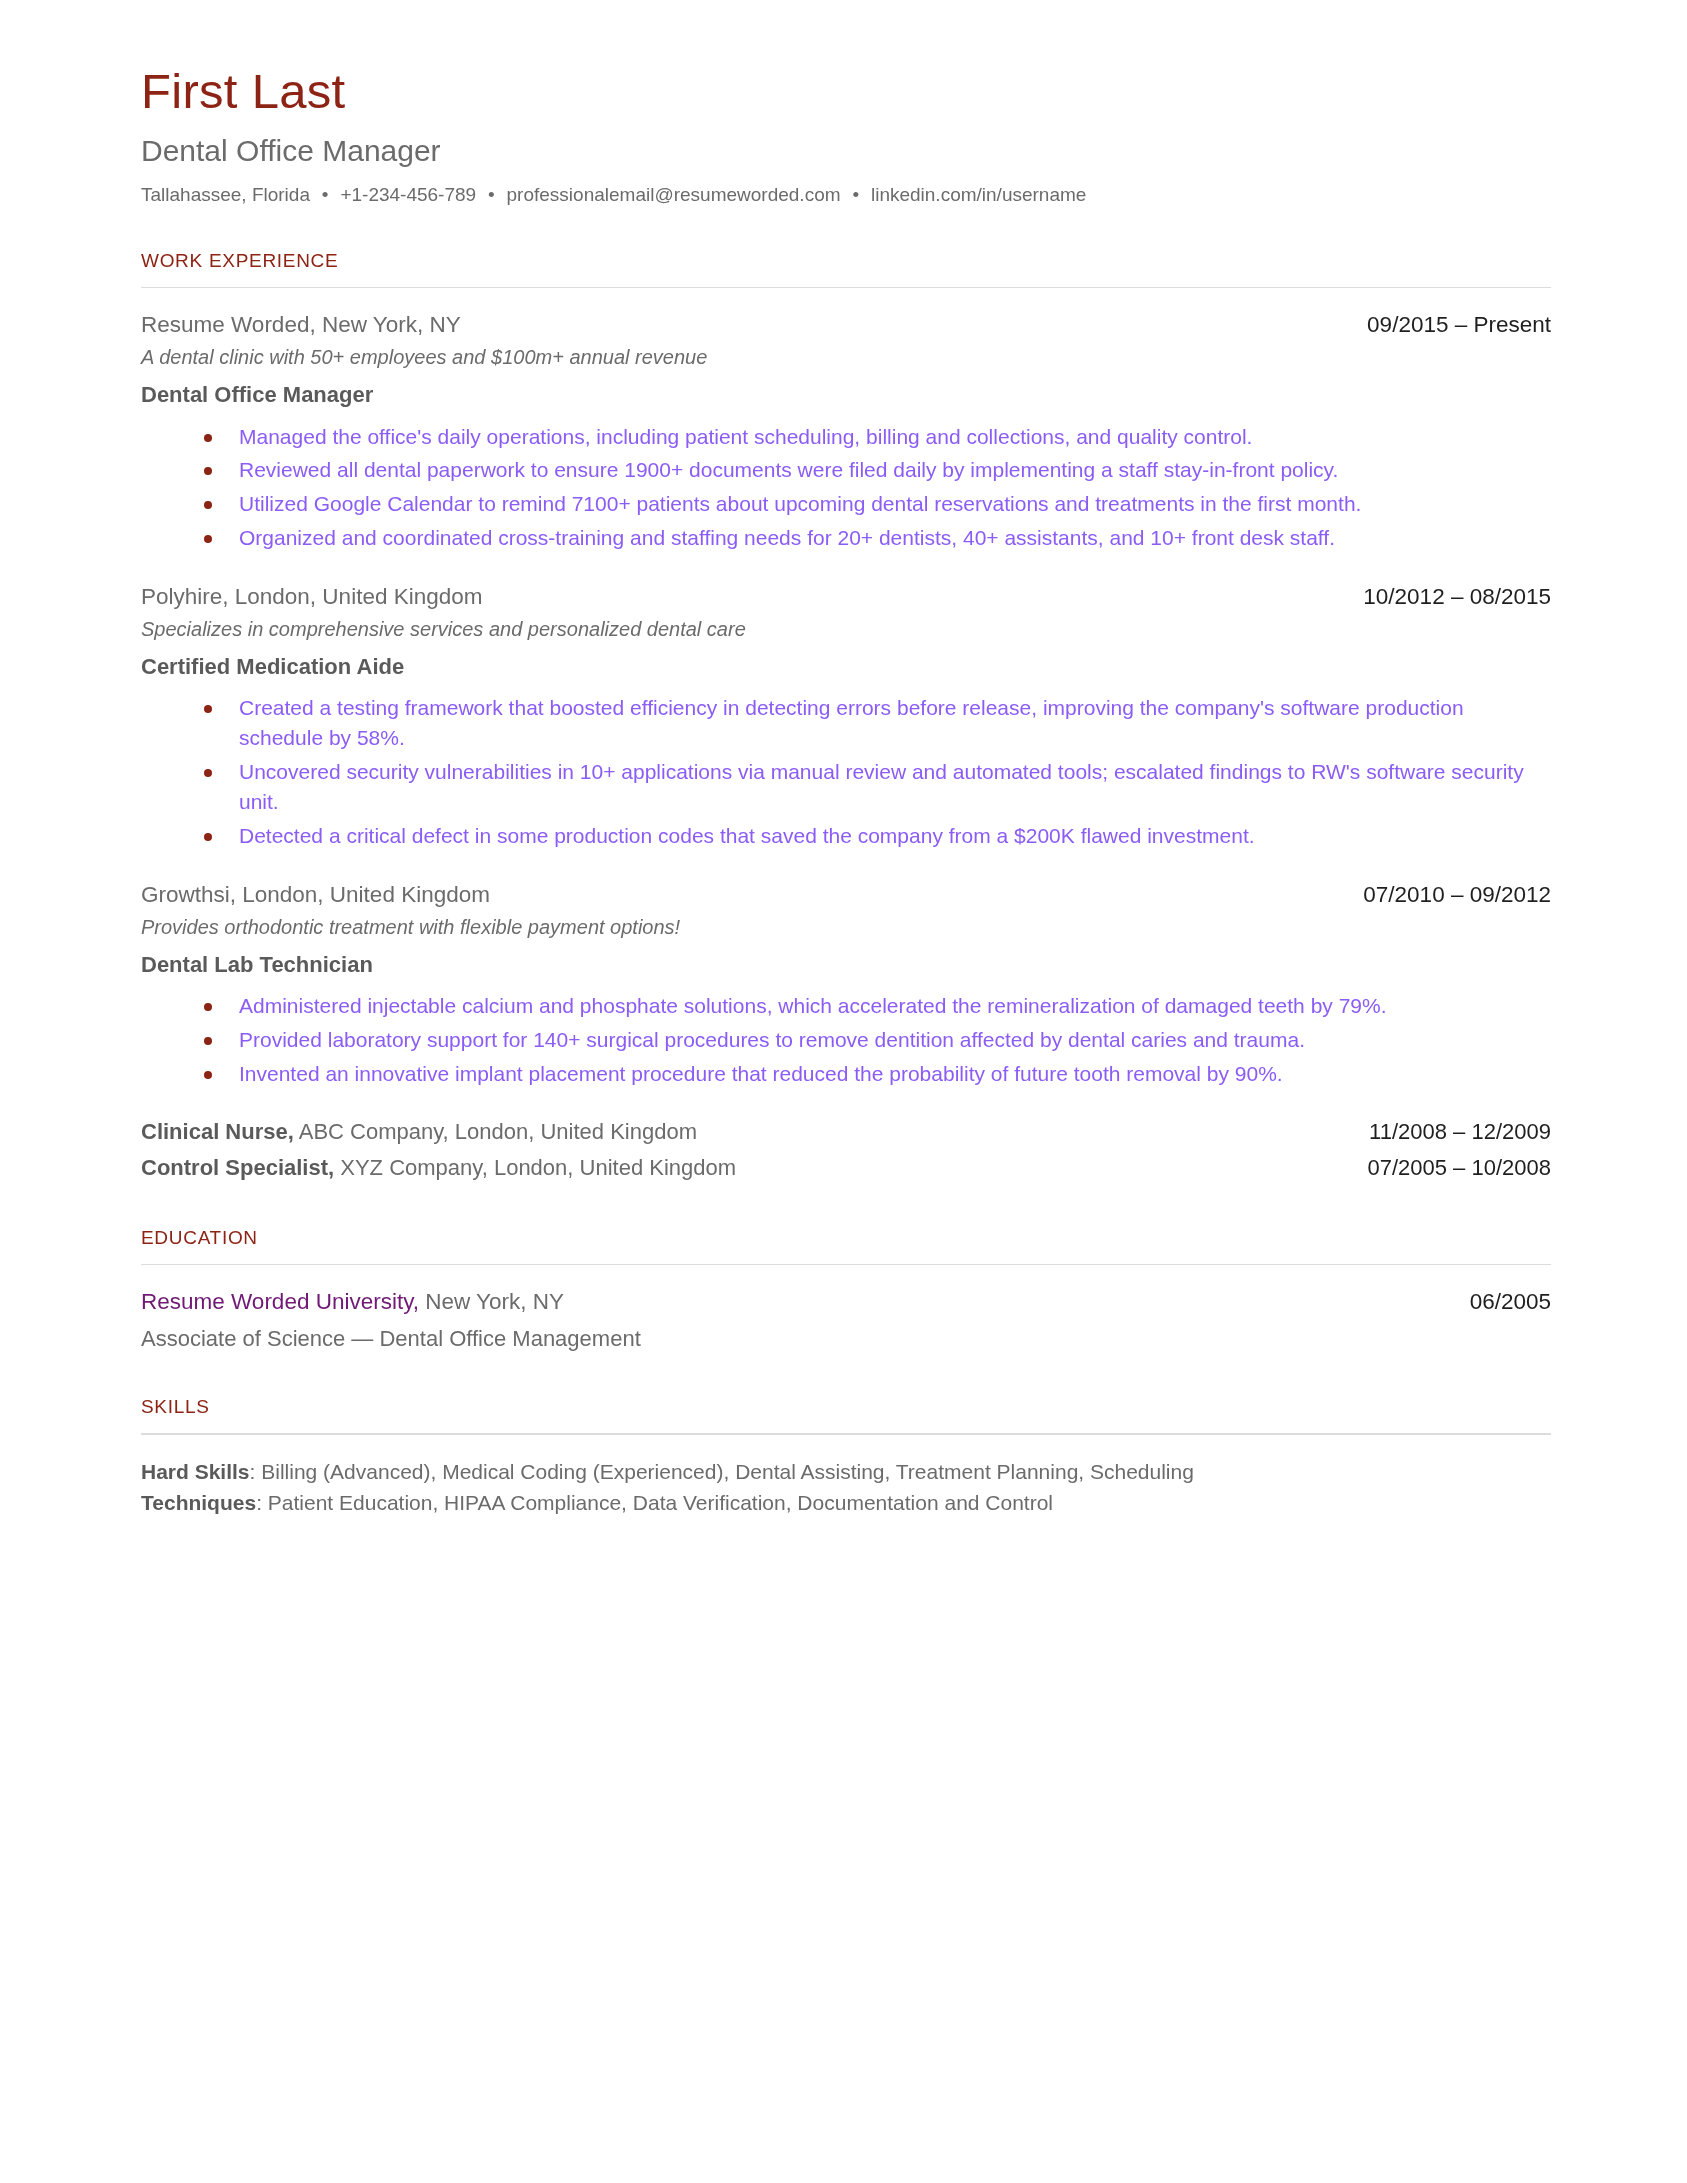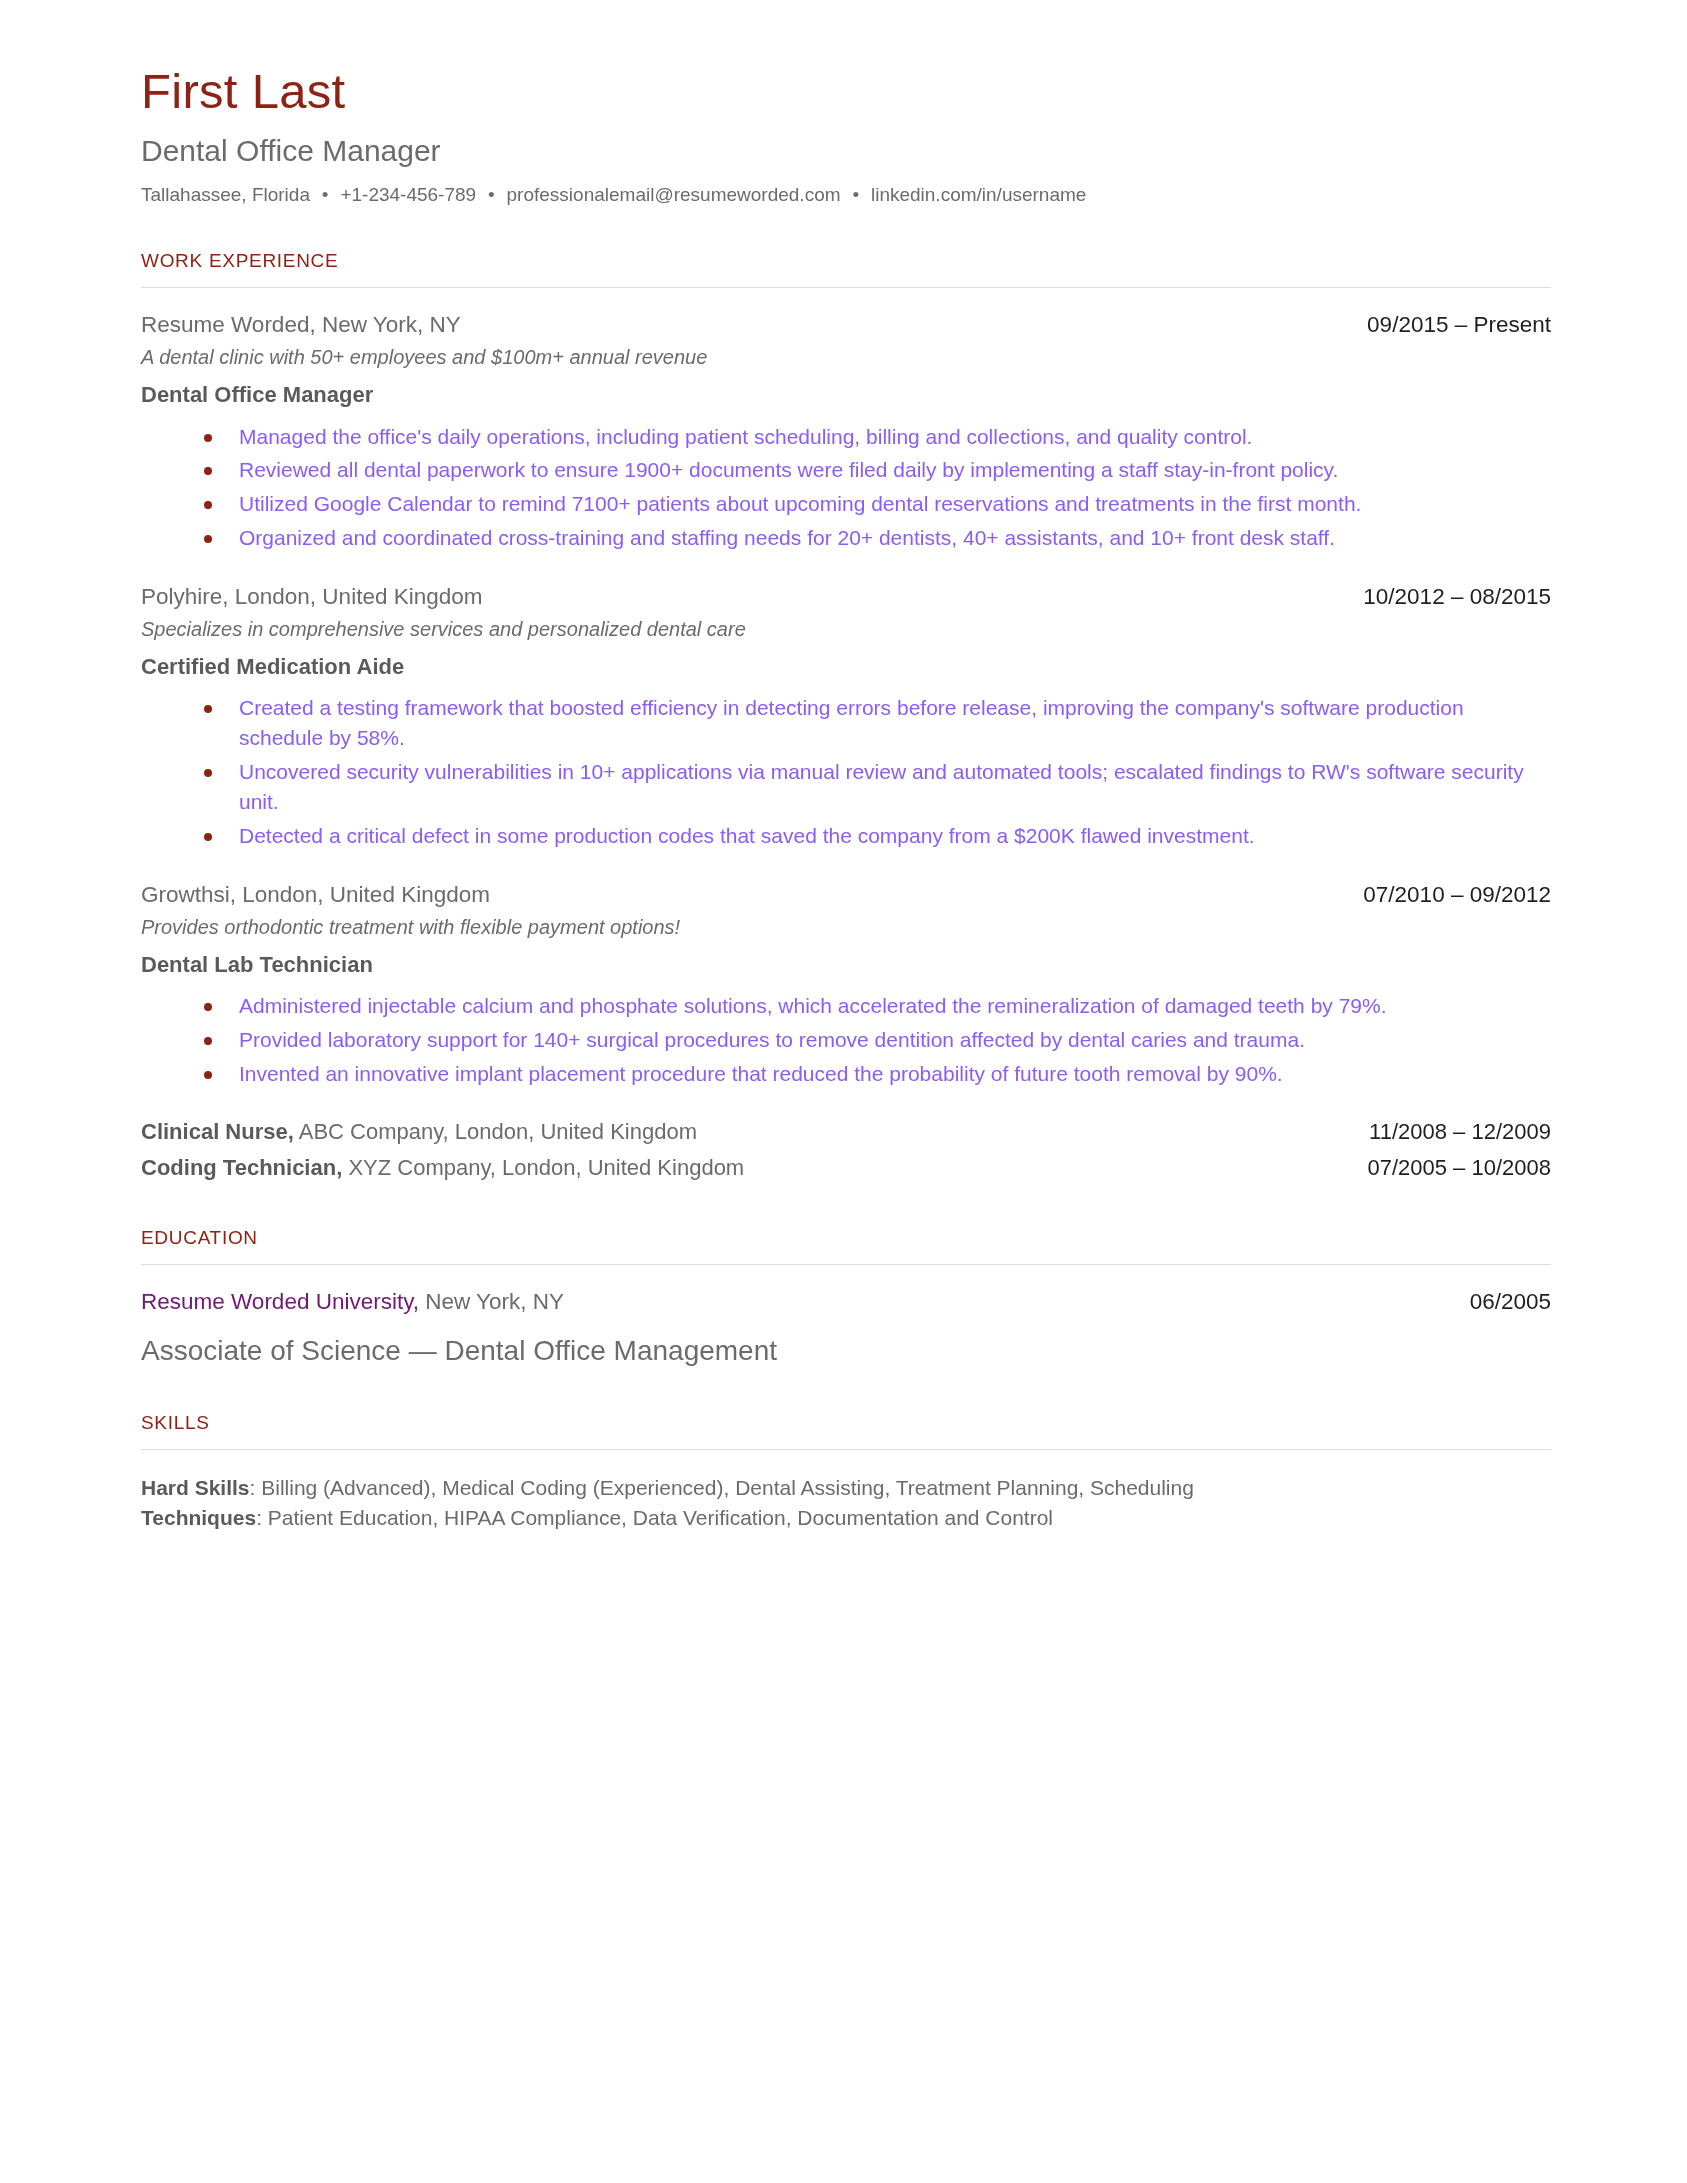--- a/index.html
+++ b/index.html
@@ -173,24 +173,24 @@
     line-height: 1.3;
   }
   .edu-school b { color: #701a75; font-weight: normal; }
   .edu-date {
     font-size: 22.5px;
     color: #1f1f1f;
     line-height: 1.3;
     white-space: nowrap;
   }
   .edu-degree {
-    font-size: 28px;
-    color: #6b6b6b;
-    line-height: 1.3;
-    margin-top: 16px;
+    font-size: 22px;
+    color: #6b6b6b;
+    line-height: 1.3;
+    margin-top: 8px;
   }
 
   
   .skill-line {
     font-size: 21px;
     color: #6b6b6b;
     line-height: 1.45;
   }
   .skill-line b {
     color: #5a5a5a;
@@ -262,21 +262,21 @@
         <li><span class="dot"></span><span>Invented an innovative implant placement procedure that reduced the probability of future tooth removal by 90%.</span></li>
       </ul>
     </div>
 
     <div class="roles-group">
       <div class="role-line">
         <span class="role-left"><b>Clinical Nurse,</b><span> ABC Company, London, United Kingdom</span></span>
         <span class="role-dates">11/2008 – 12/2009</span>
       </div>
       <div class="role-line">
-        <span class="role-left"><b>Coding Technician,</b><span> XYZ Company, London, United Kingdom</span></span>
+        <span class="role-left"><b>Control Specialist,</b><span> XYZ Company, London, United Kingdom</span></span>
         <span class="role-dates">07/2005 – 10/2008</span>
       </div>
     </div>
   </div>
 
   <div class="section">
     <div class="section-title">EDUCATION</div>
     <div class="rule"></div>
 
     <div>

